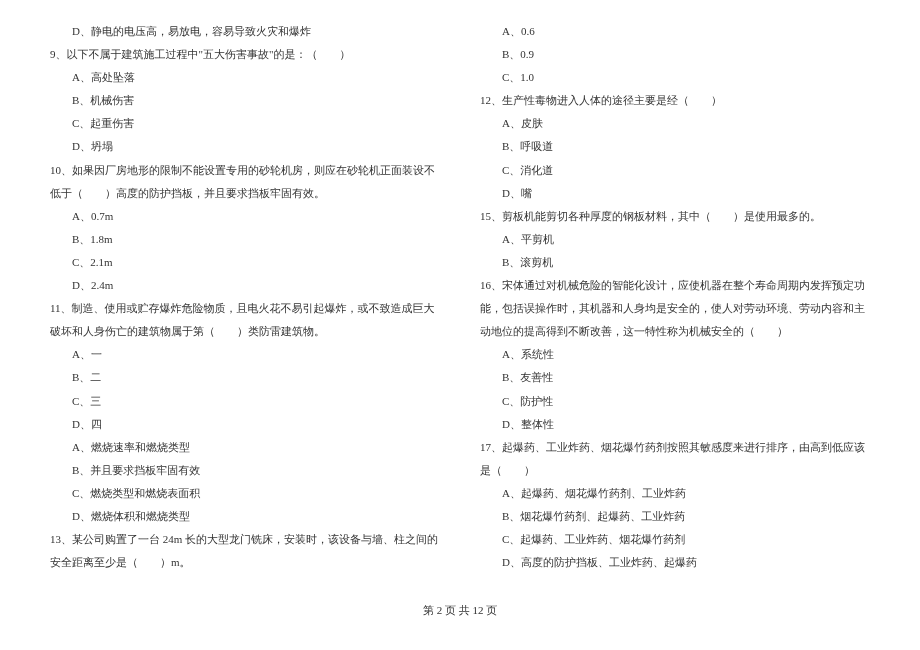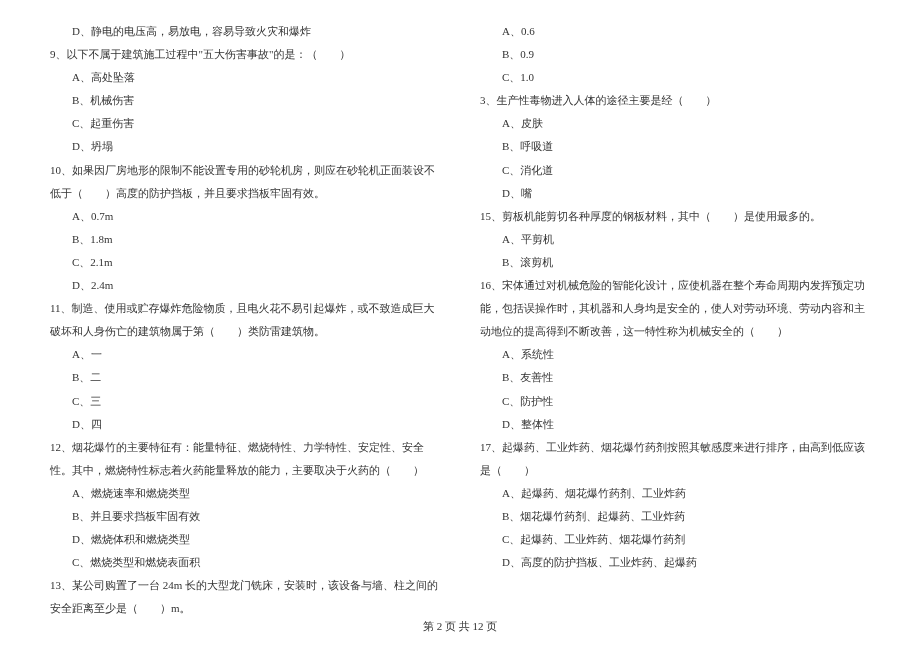--- a/index.html
+++ b/index.html
@@ -28,21 +28,21 @@
     }
     .line {
       white-space: normal;
       word-break: break-all;
     }
     .option {
       padding-left: 2em;
     }
     .footer {
       position: absolute;
-      bottom: 12px;
+      bottom: 28px;
       left: 0;
       right: 0;
       text-align: center;
       font-size: 11px;
     }
   </style>
 </head>
 <body>
 
 <div class="content">
@@ -56,33 +56,32 @@
     <div class="line">10、如果因厂房地形的限制不能设置专用的砂轮机房，则应在砂轮机正面装设不低于（　　）高度的防护挡板，并且要求挡板牢固有效。</div>
     <div class="line option">A、0.7m</div>
     <div class="line option">B、1.8m</div>
     <div class="line option">C、2.1m</div>
     <div class="line option">D、2.4m</div>
     <div class="line">11、制造、使用或贮存爆炸危险物质，且电火花不易引起爆炸，或不致造成巨大破坏和人身伤亡的建筑物属于第（　　）类防雷建筑物。</div>
     <div class="line option">A、一</div>
     <div class="line option">B、二</div>
     <div class="line option">C、三</div>
     <div class="line option">D、四</div>
-    <div class="line">12、烟花爆竹的主要特征有：能量特征、燃烧特性、力学特性、安定性、安全性。其中，燃烧特性标志着火药能量释放的能力，主要取决于火药的（　　）</div>
     <div class="line option">A、燃烧速率和燃烧类型</div>
     <div class="line option">B、并且要求挡板牢固有效</div>
+    <div class="line option">C、燃烧类型和燃烧表面积</div>
     <div class="line option">D、燃烧体积和燃烧类型</div>
-    <div class="line option">C、燃烧类型和燃烧表面积</div>
     <div class="line">13、某公司购置了一台 24m 长的大型龙门铣床，安装时，该设备与墙、柱之间的安全距离至少是（　　）m。</div>
   </div>
 
   <div class="column">
     <div class="line option">A、0.6</div>
     <div class="line option">B、0.9</div>
     <div class="line option">C、1.0</div>
-    <div class="line">3、生产性毒物进入人体的途径主要是经（　　）</div>
+    <div class="line">12、生产性毒物进入人体的途径主要是经（　　）</div>
     <div class="line option">A、皮肤</div>
     <div class="line option">B、呼吸道</div>
     <div class="line option">C、消化道</div>
     <div class="line option">D、嘴</div>
     <div class="line">15、剪板机能剪切各种厚度的钢板材料，其中（　　）是使用最多的。</div>
     <div class="line option">A、平剪机</div>
     <div class="line option">B、滚剪机</div>
     <div class="line">16、宋体通过对机械危险的智能化设计，应使机器在整个寿命周期内发挥预定功能，包括误操作时，其机器和人身均是安全的，使人对劳动环境、劳动内容和主动地位的提高得到不断改善，这一特性称为机械安全的（　　）</div>
     <div class="line option">A、系统性</div>
     <div class="line option">B、友善性</div>

